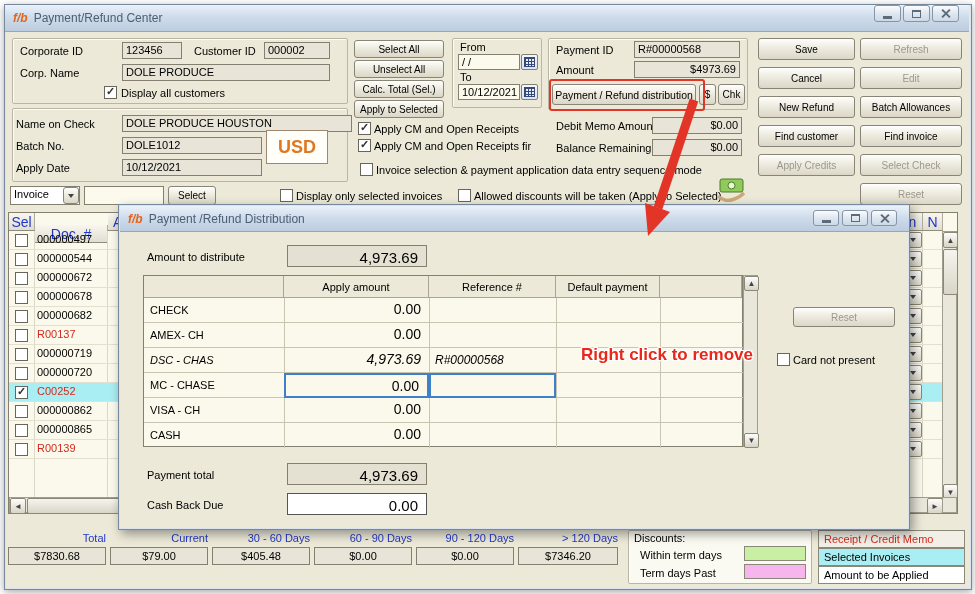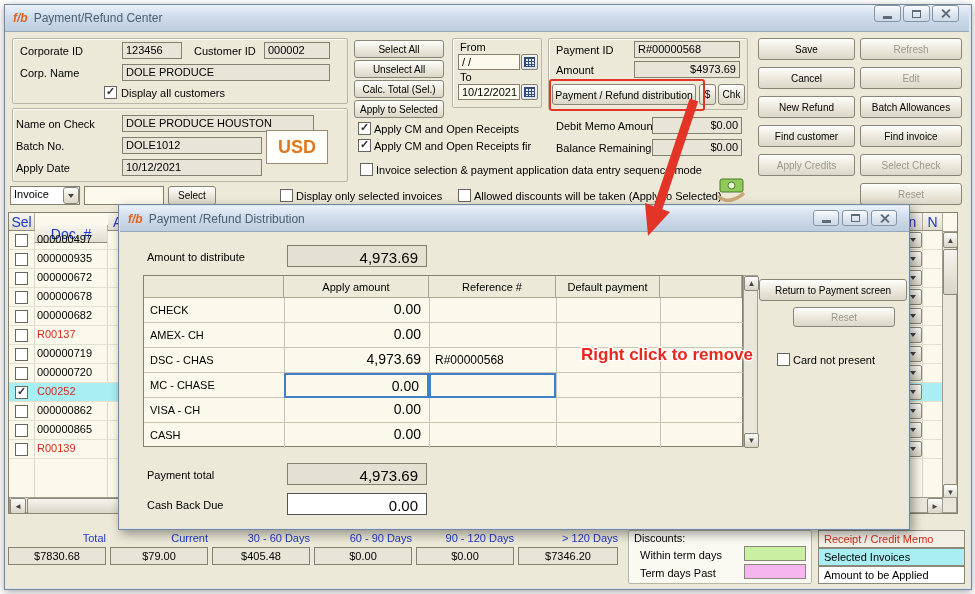--- a/index.html
+++ b/index.html
@@ -104,21 +104,21 @@
     <span class="f g" style="left:264px;top:42px;width:66px;height:17px;">000002</span>
     <span class="l" style="left:20px;top:67px;">Corp. Name</span>
     <span class="f g" style="left:122px;top:64px;width:208px;height:17px;">DOLE PRODUCE</span>
     <span class="cb on" style="left:104px;top:86px;"></span>
     <span class="l" style="left:121px;top:87px;">Display all customers</span>
   </div>
 
   <div class="grp">
     <div class="gb" style="left:12px;top:108px;width:336px;height:74px;"></div>
     <span class="l" style="left:16px;top:118px;">Name on Check</span>
-    <span class="f g" style="left:122px;top:115px;width:192px;height:17px;">DOLE PRODUCE HOUSTON</span>
+    <span class="f g" style="left:122px;top:115px;width:230px;height:17px;">DOLE PRODUCE HOUSTON</span>
     <span class="l" style="left:16px;top:140px;">Batch No.</span>
     <span class="f g" style="left:122px;top:137px;width:140px;height:17px;">DOLE1012</span>
     <div class="f" style="left:266px;top:130px;width:62px;height:34px;background:#fffef8;display:flex;align-items:center;justify-content:center;font-size:18px;font-weight:bold;color:#e07820;border-color:#9c8872;">USD</div>
     <span class="l" style="left:16px;top:162px;">Apply Date</span>
     <span class="f g" style="left:122px;top:159px;width:140px;height:17px;">10/12/2021</span>
   </div>
 
   <div class="grp">
     <div class="b" style="left:354px;top:40px;width:90px;height:18px;">Select All</div>
     <div class="b" style="left:354px;top:60px;width:90px;height:18px;">Unselect All</div>
@@ -210,21 +210,21 @@
 
     <div class="trow" style="top:18px;">
         <span class="cb" style="left:6px;top:3px;"></span>
         <span class="doc">000000497</span>
         <span class="rowdrop">
           <span class="dar"></span>
         </span>
       </div>
     <div class="trow" style="top:37px;">
         <span class="cb" style="left:6px;top:3px;"></span>
-        <span class="doc">000000935</span>
+        <span class="doc">000000544</span>
         <span class="rowdrop">
           <span class="dar"></span>
         </span>
       </div>
     <div class="trow" style="top:56px;">
         <span class="cb" style="left:6px;top:3px;"></span>
         <span class="doc">000000672</span>
         <span class="rowdrop">
           <span class="dar"></span>
         </span>
@@ -366,21 +366,21 @@
       <div class="drow" style="top:22px;">
         <span class="dmethod">CHECK</span>
         <span class="dapply">0.00</span>
         <span class="dref"></span>
       </div>
       <div class="drow" style="top:47px;">
         <span class="dmethod">AMEX- CH</span>
         <span class="dapply">0.00</span>
         <span class="dref"></span>
       </div>
-      <div class="drow" style="top:72px;">
+      <div class="drow" style="top:72px;font-style:italic;">
         <span class="dmethod">DSC - CHAS</span>
         <span class="dapply">4,973.69</span>
         <span class="dref">R#00000568</span>
       </div>
       <div class="drow" style="top:97px;">
         <span class="dmethod">MC - CHASE</span>
         <span class="dapply selcell">0.00</span>
         <span class="dref selcell"></span>
       </div>
       <div class="drow" style="top:122px;">
@@ -392,21 +392,20 @@
         <span class="dmethod">CASH</span>
         <span class="dapply">0.00</span>
         <span class="dref"></span>
       </div>
     </div>
     <div class="sb" style="left:624px;top:70px;width:15px;height:172px;">
       <div class="sb-btn" style="left:0;top:0;width:15px;height:15px;">▲</div>
       <div class="sb-btn" style="left:0;top:157px;width:15px;height:15px;">▼</div>
     </div>
 
-    <div class="b" style="left:640px;top:74px;width:148px;height:22px;">Return to Payment screen</div>
     <div class="b dis" style="left:674px;top:102px;width:102px;height:20px;">Reset</div>
     <span class="cb" style="left:658px;top:148px;"></span>
     <span class="l" style="left:674px;top:149px;">Card not present</span>
 
     <span class="ann" style="left:462px;top:140px;">Right click to remove</span>
 
     <span class="l" style="left:28px;top:264px;">Payment total</span>
     <div class="bigf" style="left:168px;top:258px;width:140px;height:22px;">4,973.69</div>
     <span class="l" style="left:28px;top:294px;">Cash Back Due</span>
     <div class="bigf" style="left:168px;top:288px;width:140px;height:22px;background:#fff;border-color:#555;">0.00</div>

